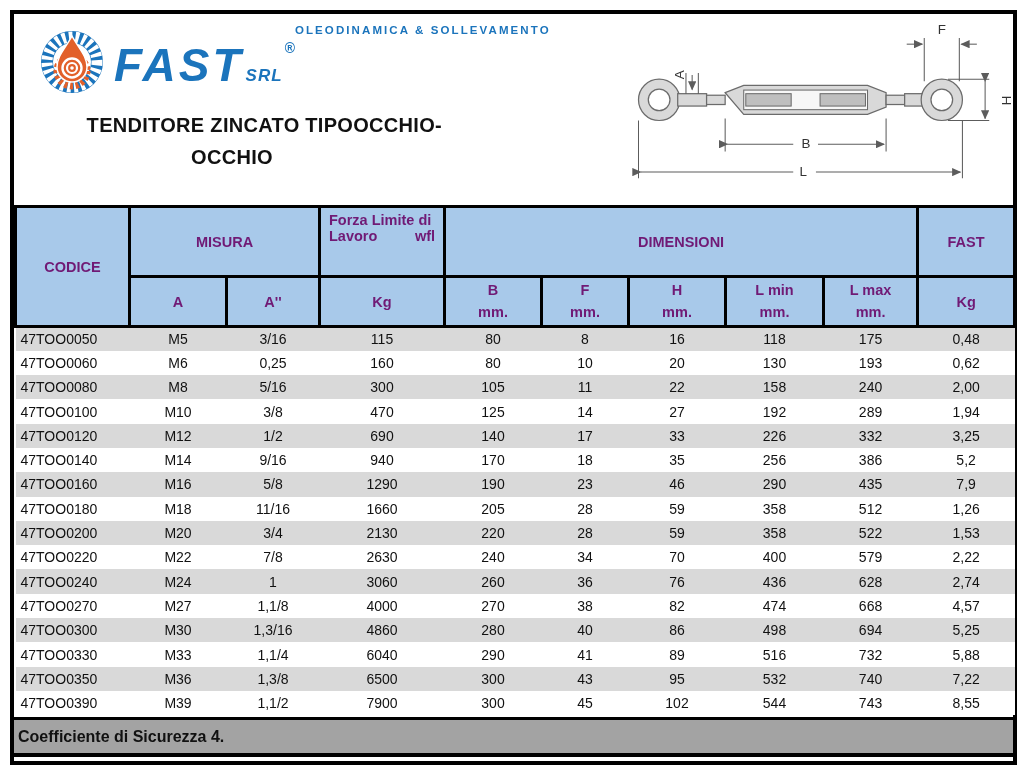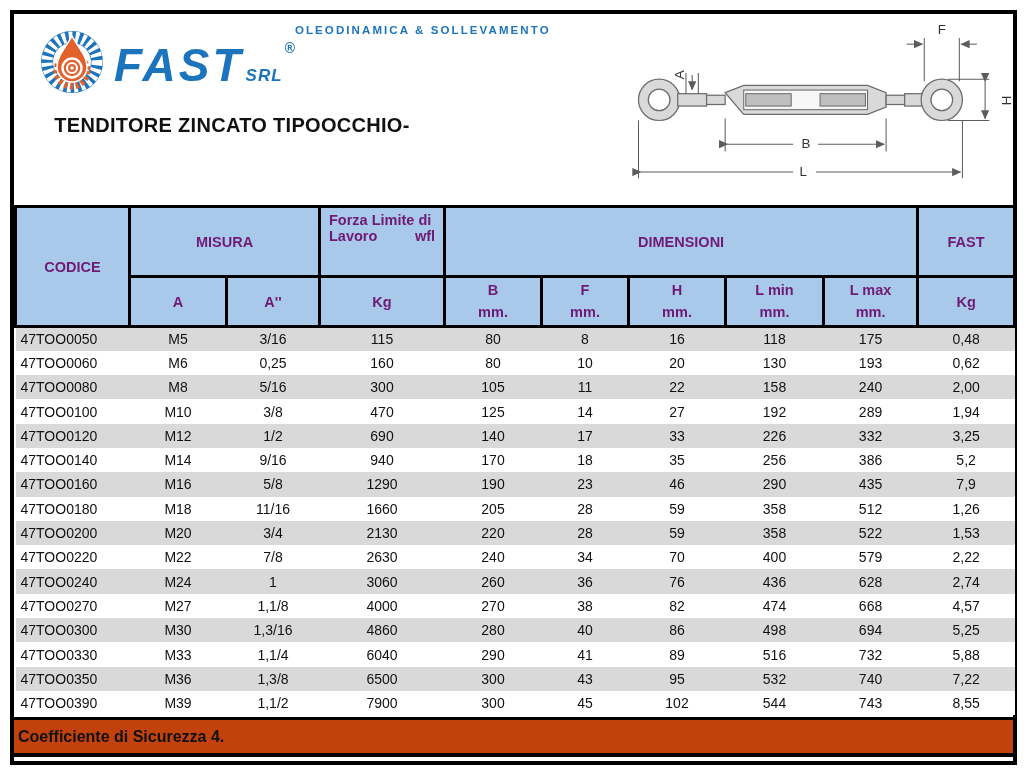--- a/index.html
+++ b/index.html
@@ -10,41 +10,41 @@
   
   .brand { position:absolute; left:26px; top:10px; display:flex; align-items:flex-start; gap:10px; }
   .logo-icon { width:64px; height:64px; margin-top:6px; }
   .logo-text { display:flex; flex-direction:row;justify-content:space-between; }
   .wordmark { font-size:46px; font-weight:bold; font-style:italic; color:#1b74bc; letter-spacing:3px; line-height:48px; white-space:nowrap; }
   .wordmark .srl { font-size:17px; letter-spacing:1px; margin-left:2px; }
   .wordmark .reg { font-size:14px; vertical-align:28px; letter-spacing:0; margin-left:2px; }
   .tagline { font-size:11.5px; font-weight:bold; color:#1b74bc; letter-spacing:2.1px; margin-top:0px; white-space:nowrap; }
 
   .title-block { position:absolute; left:8px; top:100px; width:420px; color:#111; }
-  .title-line1 { display:flex; justify-content:center; font-size:20px; font-weight:bold; letter-spacing:0.3px; }
+  .title-line1 { display:flex; justify-content:flex-end; font-size:20px; font-weight:bold; letter-spacing:0.3px; }
   .title-line2 { text-align:center; font-size:20px; font-weight:bold; margin-top:9px; letter-spacing:0.3px; }
 
   .drawing { position:absolute; left:608px; top:6px; width:392px; height:168px; }
   .drawing svg { width:100%; height:100%; }
 
   
   .spec-table { position:absolute; left:0; top:191px; width:999px; border-collapse:collapse; table-layout:fixed; }
   .spec-table th { background:#a8c9ea; border:3px solid #000; font-weight:bold; color:#701a75; }
   .head1 th { height:70px; font-size:14.5px; }
   .head2 th { height:50px; font-size:14.5px; }
   .forza-cell { text-align:left; padding:4px 8px; vertical-align:top; }
   .forza-l2 { display:flex; justify-content:space-between; }
   .sub2 { line-height:1.45; }
   .spec-table td { font-size:14px; color:#111; text-align:center; height:24.3px; vertical-align:middle; }
   .spec-table tbody tr:nth-child(odd)  td { background:#d9d9d9; }
   .spec-table tbody tr:nth-child(even) td { background:#ffffff; }
   .spec-table td.code { text-align:left; padding-left:5px; }
 
   
-  .footbar { position:absolute; left:0; top:703px; width:999px; height:40px; background:#c2410c;
+  .footbar { position:absolute; left:0; top:703px; width:999px; height:40px; background:#a3a3a3;
              border-top:3px solid #000; border-bottom:4px solid #000;
              display:flex; justify-content:space-between; align-items:center;
              font-size:16px; font-weight:bold; color:#111; padding:0 30px 0 4px; }
 
   
   .dline { stroke:#5c5c5c; stroke-width:1; fill:none; }
   .dpart { stroke:#6b6b6b; stroke-width:1.2; fill:#d9d9d9; }
   .dlabel { font-family:"Liberation Sans", sans-serif; font-size:13px; fill:#333; }
 </style>
 </head>
@@ -70,20 +70,21 @@
         <div class="wordmark"><span>FAST</span><span class="srl">SRL</span><span class="reg">®</span></div>
         <div class="tagline">OLEODINAMICA &amp; SOLLEVAMENTO</div>
       </div>
     </div>
 
     <div class="title-block">
       <div class="title-line1">
         <span>TENDITORE  ZINCATO TIPO</span>
         <span>OCCHIO-</span>
       </div>
+      <div class="title-line2">OCCHIO</div>
     </div>
 
     <div class="drawing">
       <svg viewBox="0 0 380 160">
         <defs>
           <marker id="ar" markerWidth="9" markerHeight="8" refX="8" refY="4" orient="auto">
             <path d="M0,0 L9,4 L0,8 Z" fill="#5c5c5c"></path>
           </marker>
         </defs>
 

